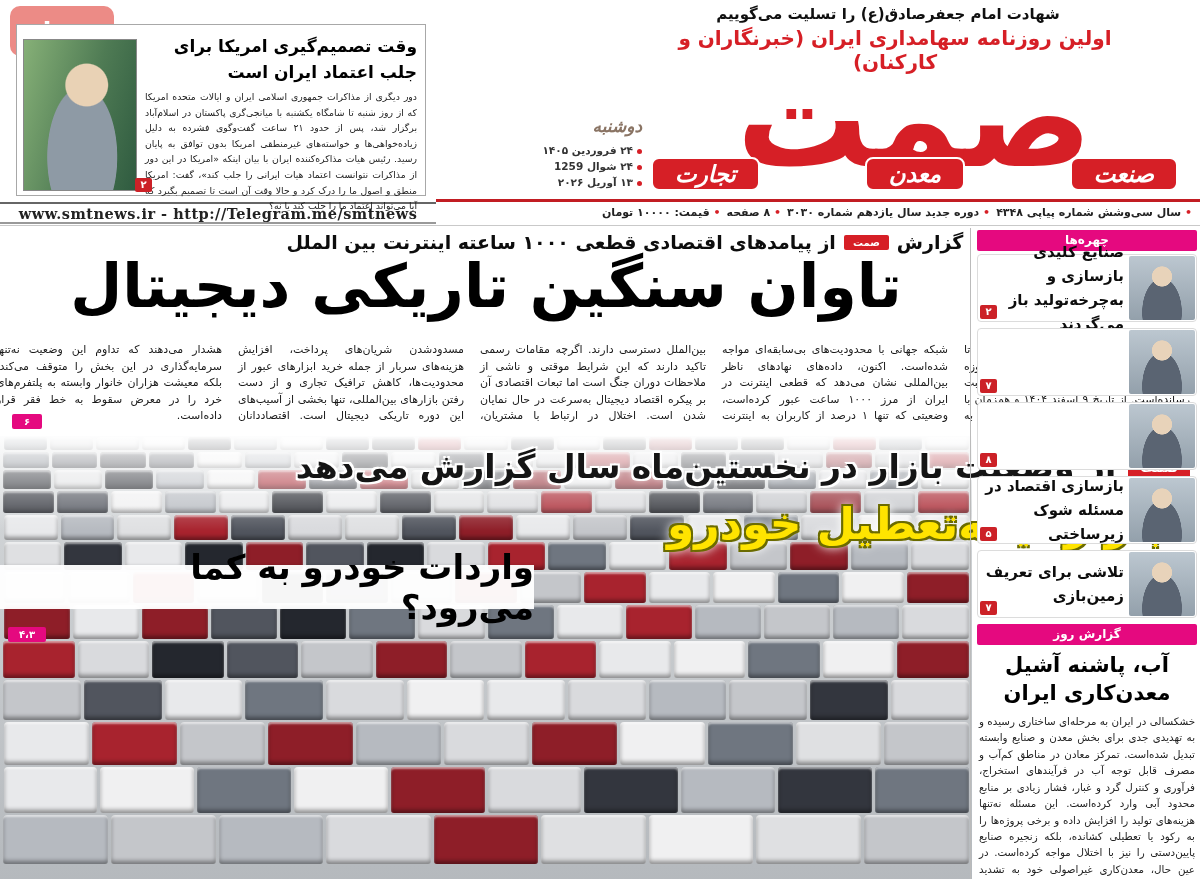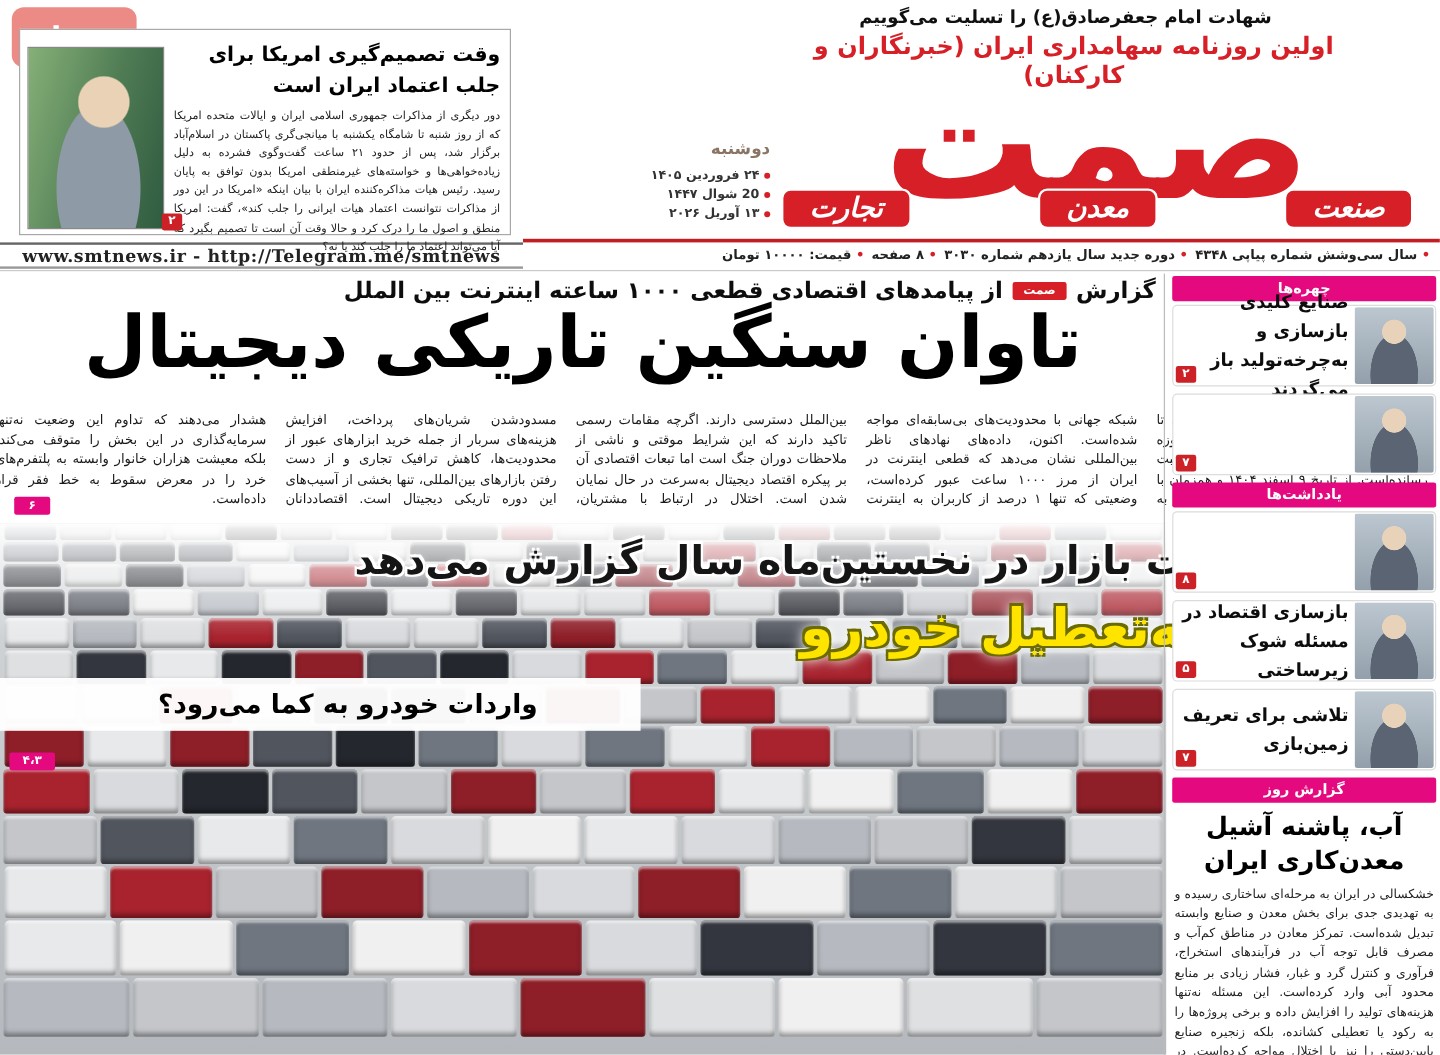--- a/index.html
+++ b/index.html
@@ -22,21 +22,21 @@
   .logo { top:54px; right:8px; width:555px; height:145px; }
   .logo-name { position:absolute; inset:0 0 18px 0; display:flex; align-items:center;
     justify-content:center; font-size:132px; font-weight:bold; color:#d61f26;
     line-height:1; transform:scaleY(1.04); }
   .logo-words { position:absolute; bottom:8px; right:14px; left:14px;
     display:flex; justify-content:space-between; }
   .logo-word { background:#d61f26; color:#fff; font-weight:bold; font-size:23px;
     font-style:italic; padding:2px 22px; border-radius:8px; border:2px solid #fff; }
 
   .date-col { top:116px; right:558px; width:95px; text-align:right; }
-  .weekday { font-size:14px; font-weight:bold; color:#8a7464; margin-bottom:8px; }
+  .weekday { font-size:17px; font-weight:bold; color:#8a7464; margin-bottom:8px;font-style:italic; }
   .date-line { font-size:10.5px; font-weight:bold; color:#333; margin-top:4px; white-space:nowrap; }
   .date-line::before { content:""; display:inline-block; width:5px; height:5px;
     background:#d61f26; border-radius:50%; margin-left:4px; vertical-align:middle; }
 
   .red-rule { top:199px; left:436px; right:0; height:3px; background:#c21d23; }
   .issue-line { top:206px; right:8px; display:flex; gap:6px; font-size:11px;
     font-weight:bold; color:#222; white-space:nowrap; }
   .issue-seg::before { content:"• "; color:#d61f26; }
   .website { top:202px; left:0; width:436px; height:22px; border-top:2px solid #666;
     border-bottom:2px solid #999; display:flex; align-items:center; justify-content:center;
@@ -86,21 +86,21 @@
 
   .car-kicker { top:447px; right:8px; left:8px; display:flex; align-items:center; gap:10px;
     font-size:33px; font-weight:bold; color:#151515;
     text-shadow:-2px -2px 0 #fff, 2px -2px 0 #fff, -2px 2px 0 #fff, 2px 2px 0 #fff, 0 0 7px #fff; }
   .car-kicker .smt-chip { font-size:14px; padding:4px 12px; text-shadow:none; border:2px solid #fff; }
   .car-headline { top:498px; right:25px; width:520px; text-align:center; font-size:44px;
     font-weight:bold; color:#ffe400;
     text-shadow:-2px -2px 0 #6b6b00, 2px -2px 0 #6b6b00, -2px 2px 0 #6b6b00, 2px 2px 0 #6b6b00,
       0 0 10px #fff, 0 0 14px #fff; }
   .car-subhead { top:565px; left:0; width:534px; height:44px; background:rgba(255,255,255,.96);
-    display:flex; align-items:center; justify-content:center; font-size:22px; font-weight:bold; color:#000;padding-left:46px; }
+    display:flex; align-items:center; justify-content:center; font-size:34px; font-weight:bold; color:#000;padding-left:46px; }
   .car-badge { top:627px; left:8px; min-width:38px; }
 
   
   .v-div { top:228px; bottom:0; left:970px; width:1px; background:#bbb; }
   .sidebar { top:227px; right:0; width:226px; bottom:0; padding:1px 2px;margin-left:12px; }
   .side-header { background:#e5097f; color:#fff; font-size:12px; font-weight:bold;
     text-align:center; padding:3px 0 4px; border-radius:2px; margin:2px 1px 3px; }
   .side-item { position:relative; border:1px solid #dcdcdc; border-radius:4px;
     margin:0 1px 6px; height:68px; background:#fff; }
   .side-photo { position:absolute; right:1px; top:1px; width:66px; height:64px; border-radius:2px;
@@ -128,21 +128,21 @@
   <div class="logo-words">
     <span class="logo-word">صنعت</span>
     <span class="logo-word">معدن</span>
     <span class="logo-word">تجارت</span>
   </div>
 </div>
 
 <div class="abs date-col">
   <div class="weekday">دوشنبه</div>
   <div class="date-line">۲۴ فروردین ۱۴۰۵</div>
-  <div class="date-line">20 شوال ۱۴۴۷</div>
+  <div class="date-line">۲۴ شوال 1259</div>
   <div class="date-line">۱۳ آوریل ۲۰۲۶</div>
 </div>
 
 <div class="abs red-rule"></div>
 <div class="abs issue-line">
   <span class="issue-seg">سال سی‌وشش شماره پیاپی ۴۳۴۸</span>
   <span class="issue-seg">دوره جدید سال یازدهم شماره ۳۰۳۰</span>
   <span class="issue-seg">۸ صفحه</span>
   <span class="issue-seg">قیمت: ۱۰۰۰۰ تومان</span>
 </div>
@@ -407,21 +407,20 @@
     <div class="side-photo"></div>
     <div class="side-title">صنایع کلیدی بازسازی و به‌چرخه‌تولید باز می‌گردند</div>
     <div class="badge red side-badge">۲</div>
   </div>
 
   <div class="side-item">
     <div class="side-photo"></div>
     <div class="badge red side-badge">۷</div>
   </div>
 
-  <div class="side-header">یادداشت‌ها</div>
 
   <div class="side-item">
     <div class="side-photo"></div>
     <div class="badge red side-badge">۸</div>
   </div>
 
   <div class="side-item">
     <div class="side-photo"></div>
     <div class="side-title">بازسازی اقتصاد در مسئله شوک زیرساختی</div>
     <div class="badge red side-badge">۵</div>

